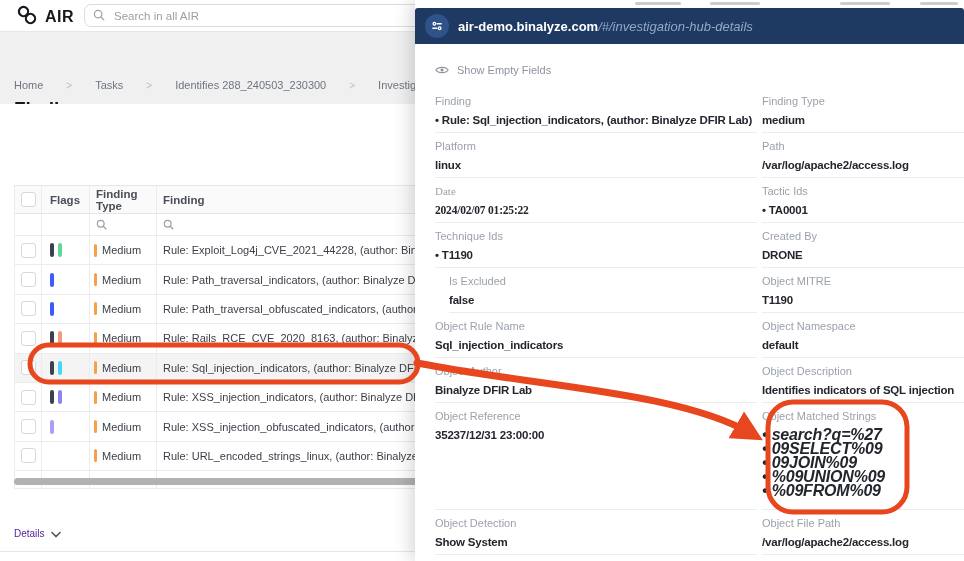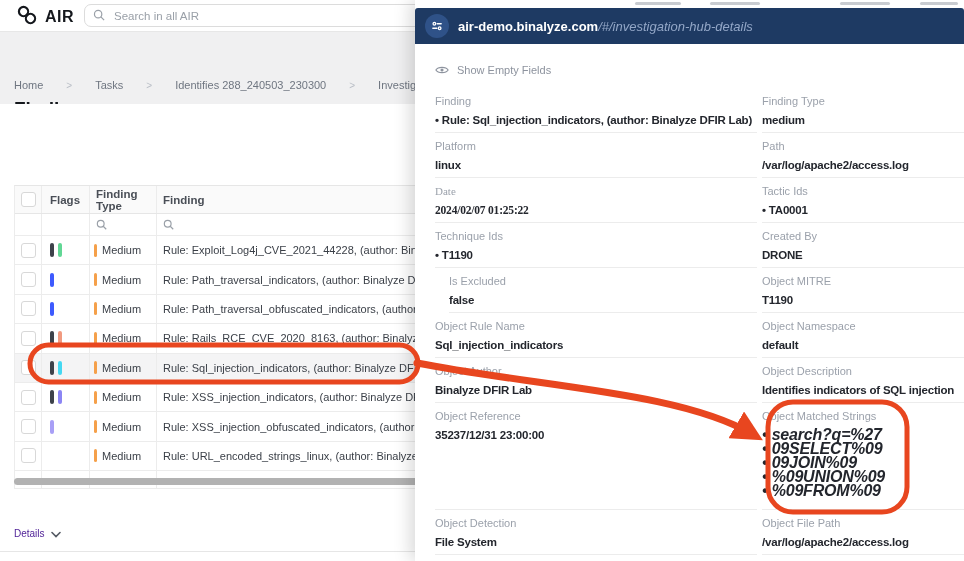--- a/index.html
+++ b/index.html
@@ -407,21 +407,21 @@
         <div class="fblock" style="height: 45px;">
           <div class="flabel">Object Author</div>
           <div class="fvalue">Binalyze DFIR Lab</div>
         </div>
         <div class="fblock" style="height: 107px;">
           <div class="flabel">Object Reference</div>
           <div class="fvalue">35237/12/31 23:00:00</div>
         </div>
         <div class="fblock" style="height: 45px;">
           <div class="flabel">Object Detection</div>
-          <div class="fvalue">File System</div>
+          <div class="fvalue">Show System</div>
         </div>
       </div>
     <div class="abs colR" id="colR">
         <div class="fblock" style="height: 45px;">
           <div class="flabel">Finding Type</div>
           <div class="fvalue">medium</div>
         </div>
         <div class="fblock" style="height: 45px;">
           <div class="flabel">Path</div>
           <div class="fvalue">/var/log/apache2/access.log</div>

